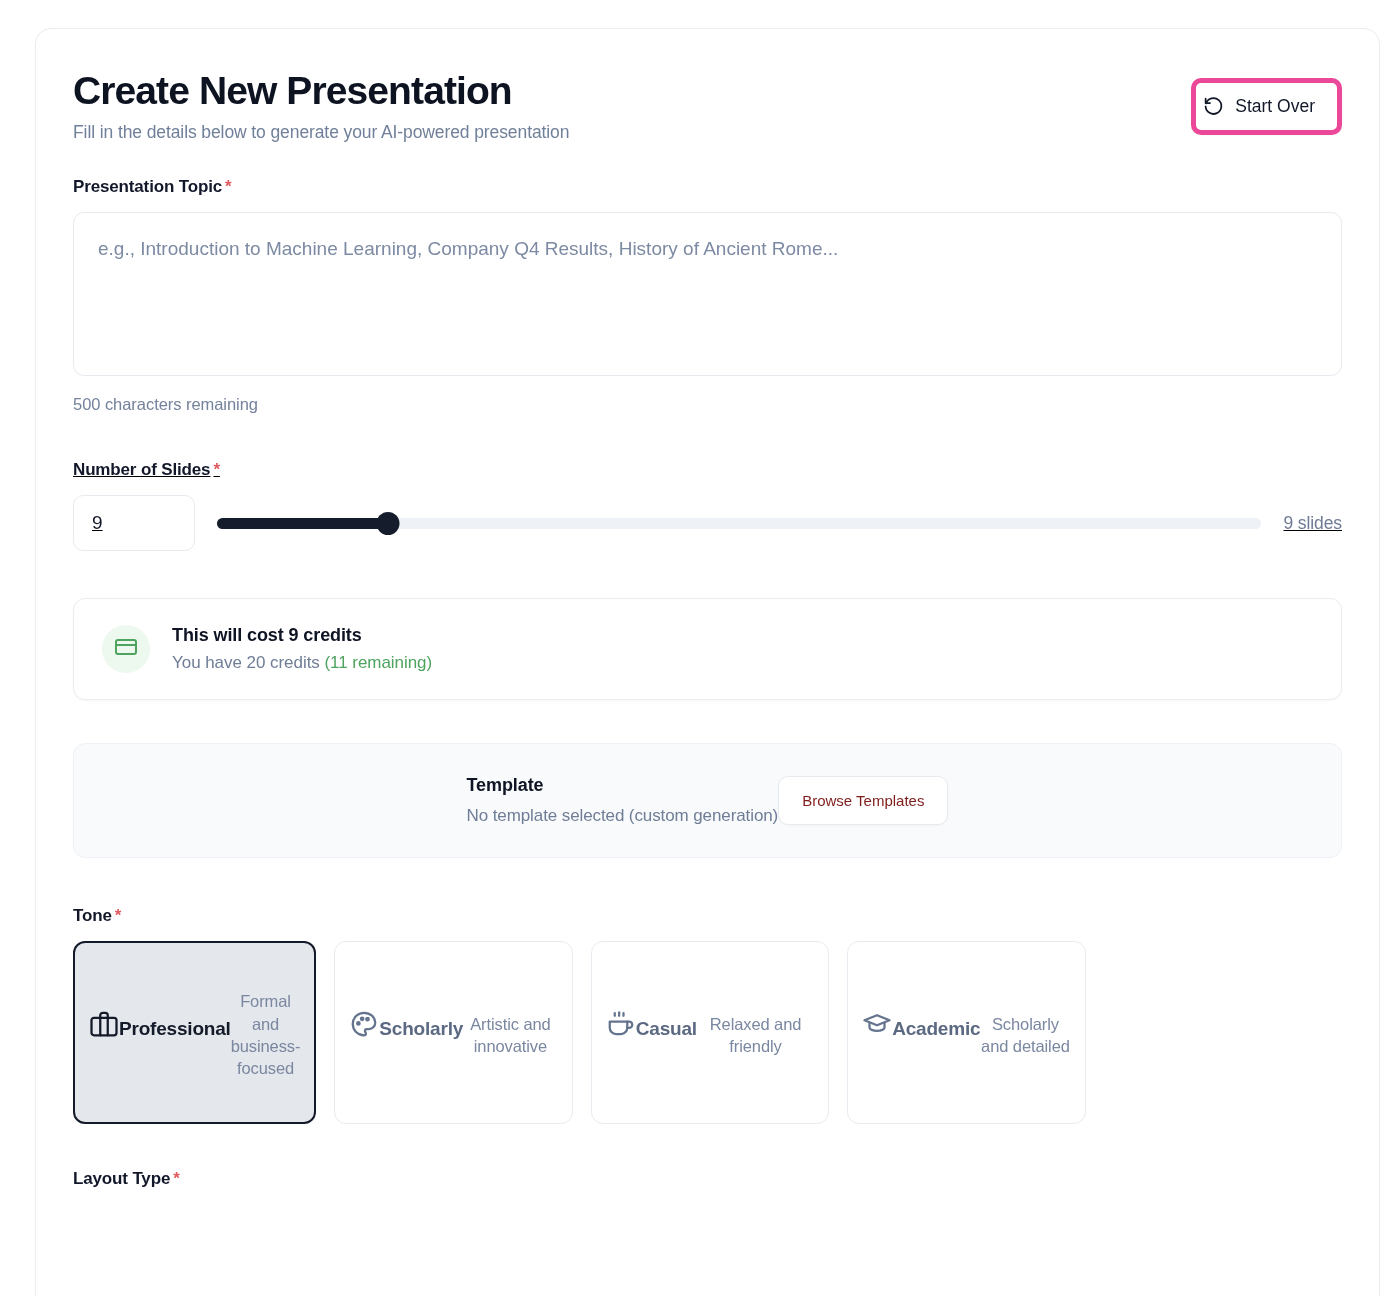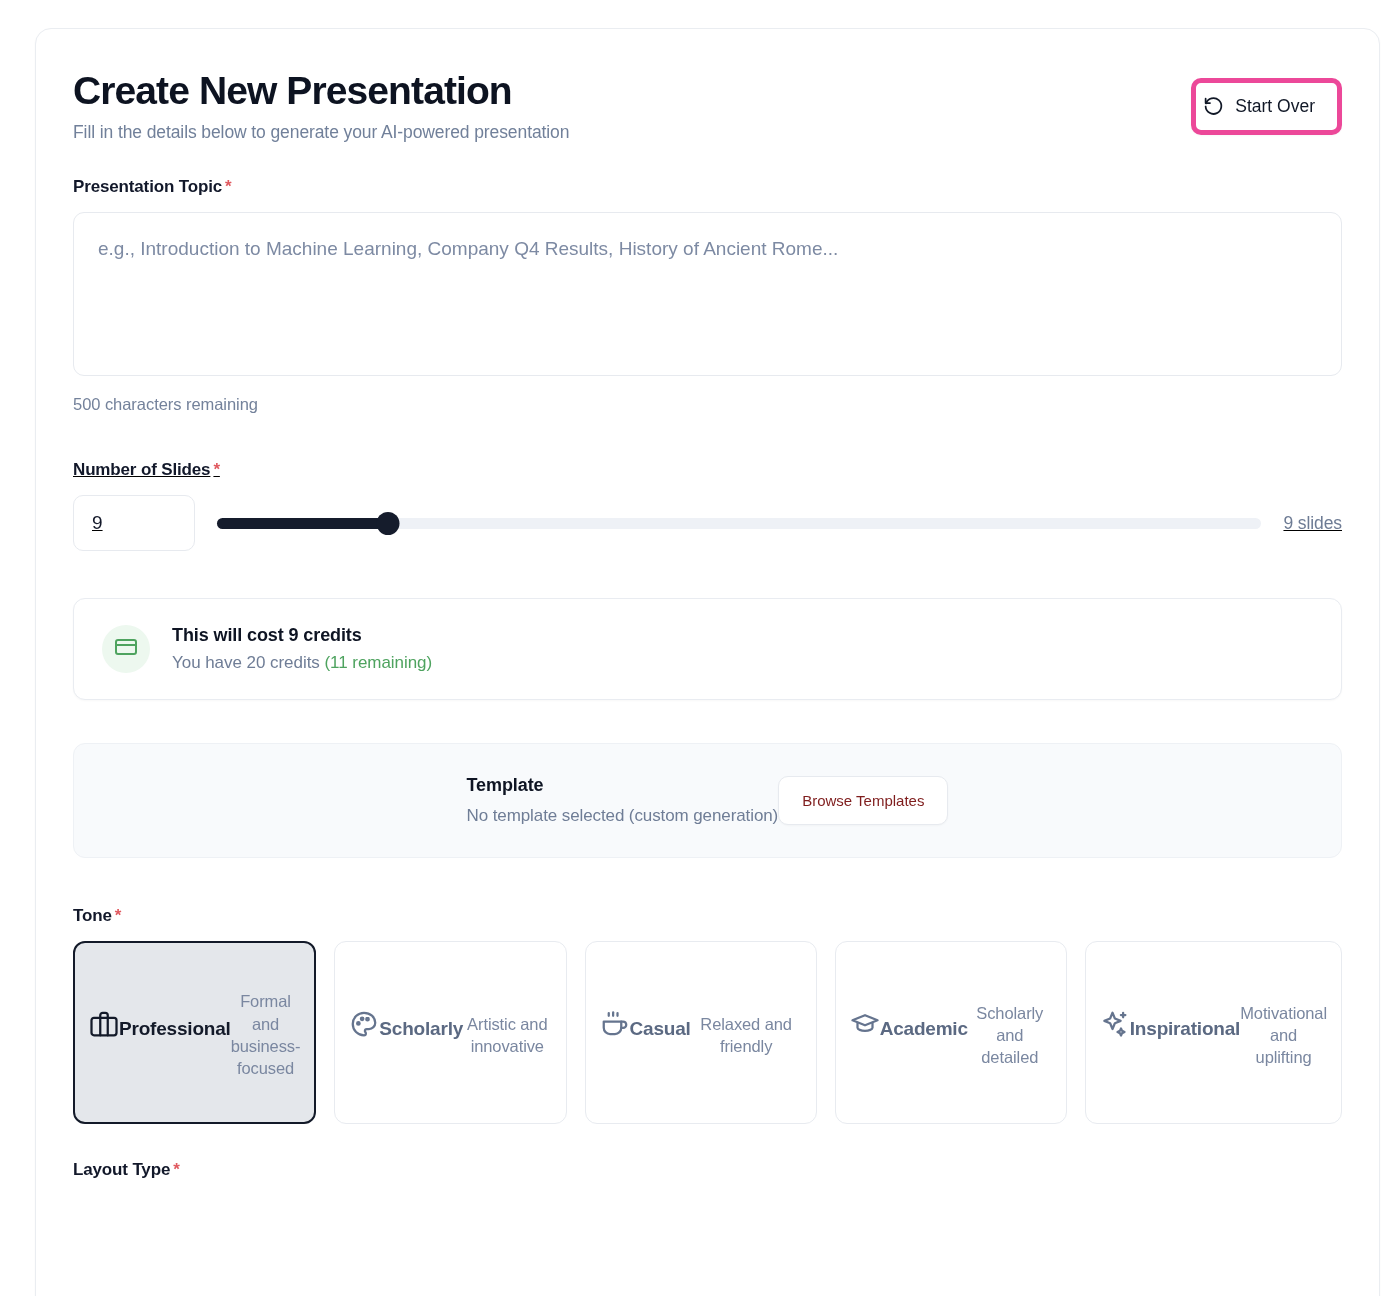--- a/index.html
+++ b/index.html
@@ -263,21 +263,21 @@
   }
   .tone-card.selected .tone-name { color: #131a29; }
   .tone-desc {
     font-size: 16.5px;
     color: #7a87a0;
     line-height: 1.35;
     letter-spacing: -0.1px;
   }
 
   
-  .layout-section { margin-top: 36px; }
+  .layout-section { margin-top: 45px; }
 </style>
 </head>
 <body>
 
 <div class="page">
   <div class="card">
 
     <div class="header">
       <div>
         <div class="page-title">Create New Presentation</div>
@@ -381,29 +381,20 @@
             <div class="tone-desc">Relaxed and friendly</div>
           </div>
           <div class="tone-card">
             <div class="tone-icon"><svg width="30" height="30" viewBox="0 0 24 24" fill="none" stroke="currentColor" stroke-width="1.8" stroke-linecap="round" stroke-linejoin="round">
                 <path d="M22 9L12 5 2 9l10 4 10-4z"></path>
                 <path d="M6 11v4c0 1.2 2.7 2.5 6 2.5s6-1.3 6-2.5v-4"></path>
               </svg></div>
             <div class="tone-name">Academic</div>
             <div class="tone-desc">Scholarly and detailed</div>
           </div>
-          <div class="tone-card">
-            <div class="tone-icon"><svg width="30" height="30" viewBox="0 0 24 24" fill="none" stroke="currentColor" stroke-width="1.8" stroke-linecap="round" stroke-linejoin="round">
-                <path d="M10 3l1.9 4.6L16.5 9.5 11.9 11.4 10 16l-1.9-4.6L3.5 9.5l4.6-1.9L10 3z"></path>
-                <path d="M18.5 3v3.6M20.3 4.8h-3.6"></path>
-                <path d="M16.8 15.6l.9 1.9 1.9.9-1.9.9-.9 1.9-.9-1.9-1.9-.9 1.9-.9.9-1.9z"></path>
-              </svg></div>
-            <div class="tone-name">Inspirational</div>
-            <div class="tone-desc">Motivational and uplifting</div>
-          </div>
         </div>
     </div>
 
     <div class="layout-section">
       <div class="field-label">
         <span>Layout Type</span><span class="req">*</span>
       </div>
     </div>
 
   </div>

